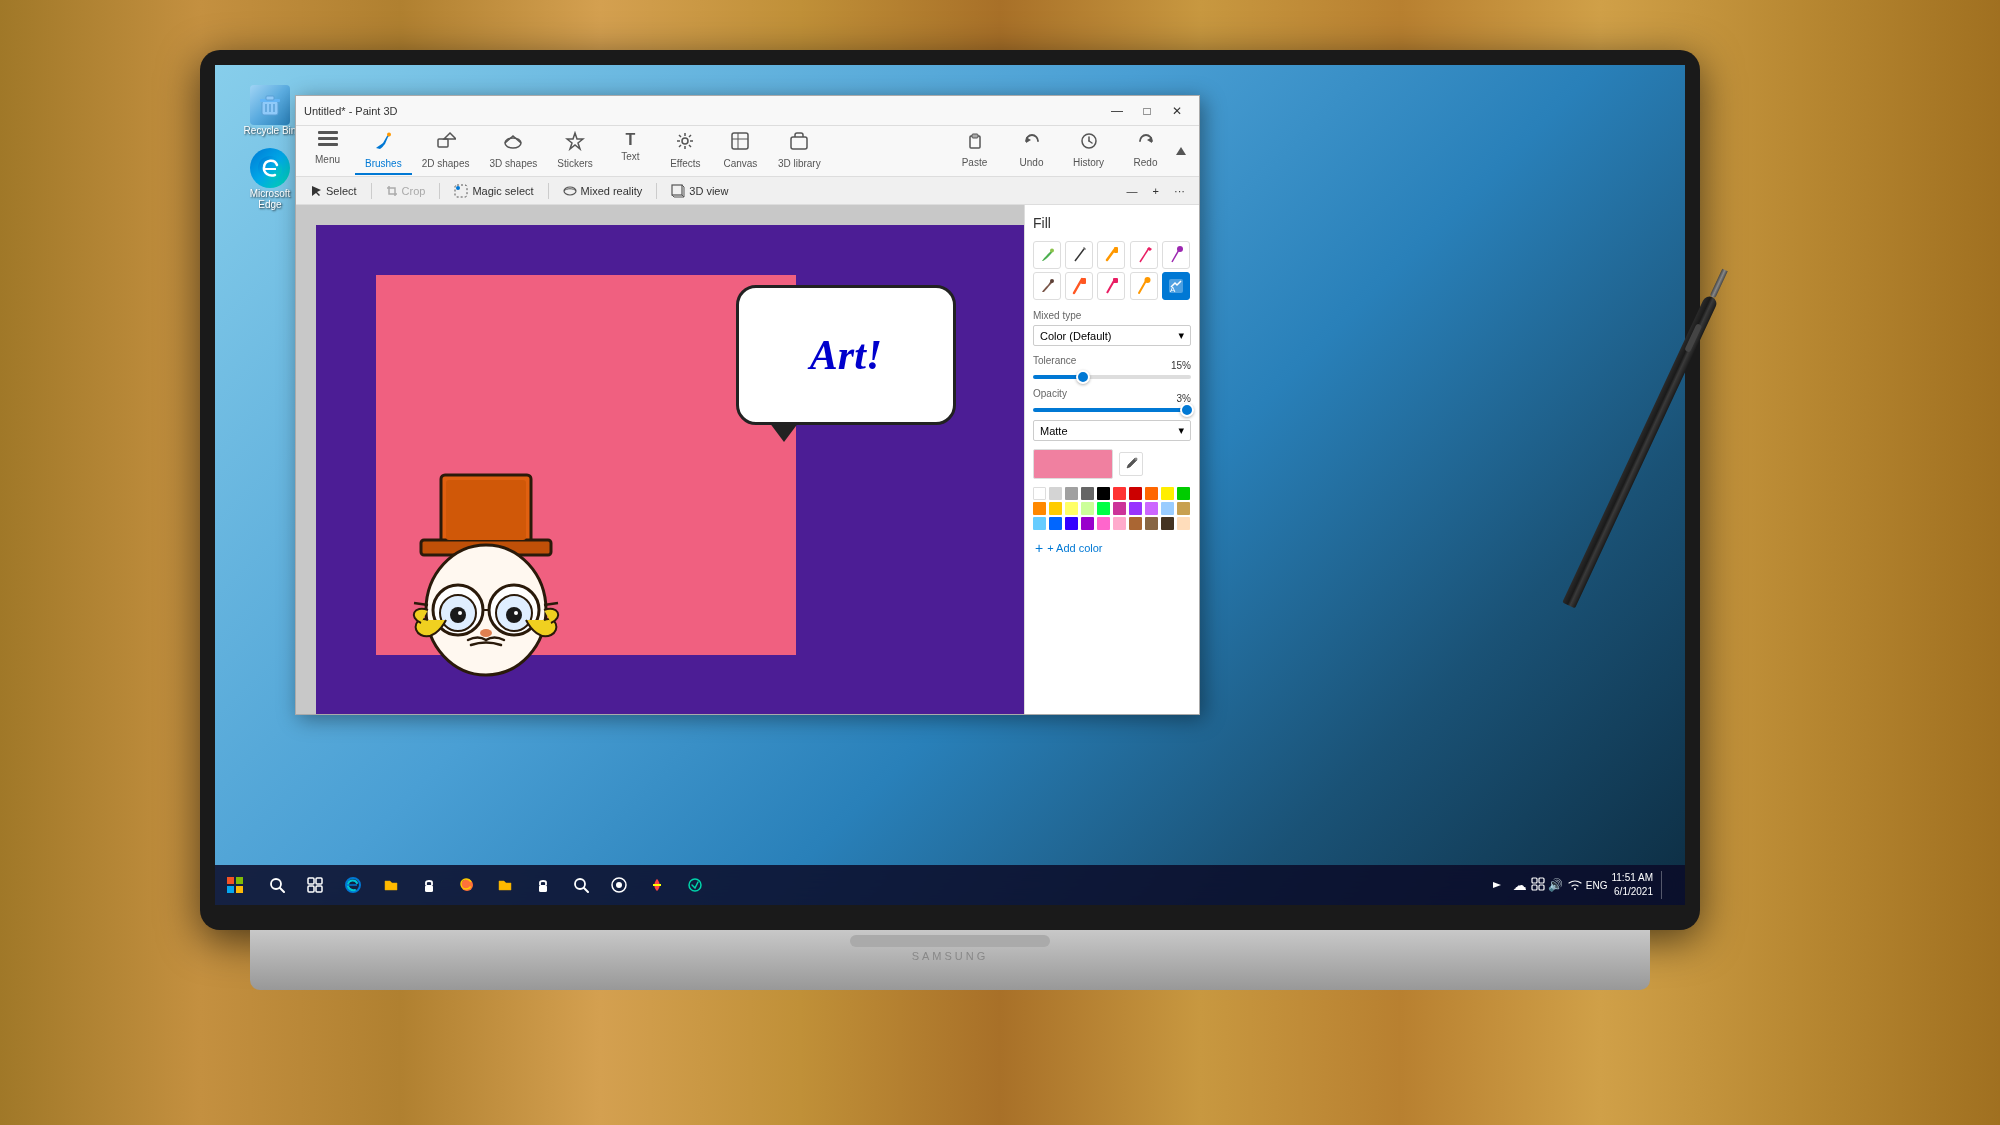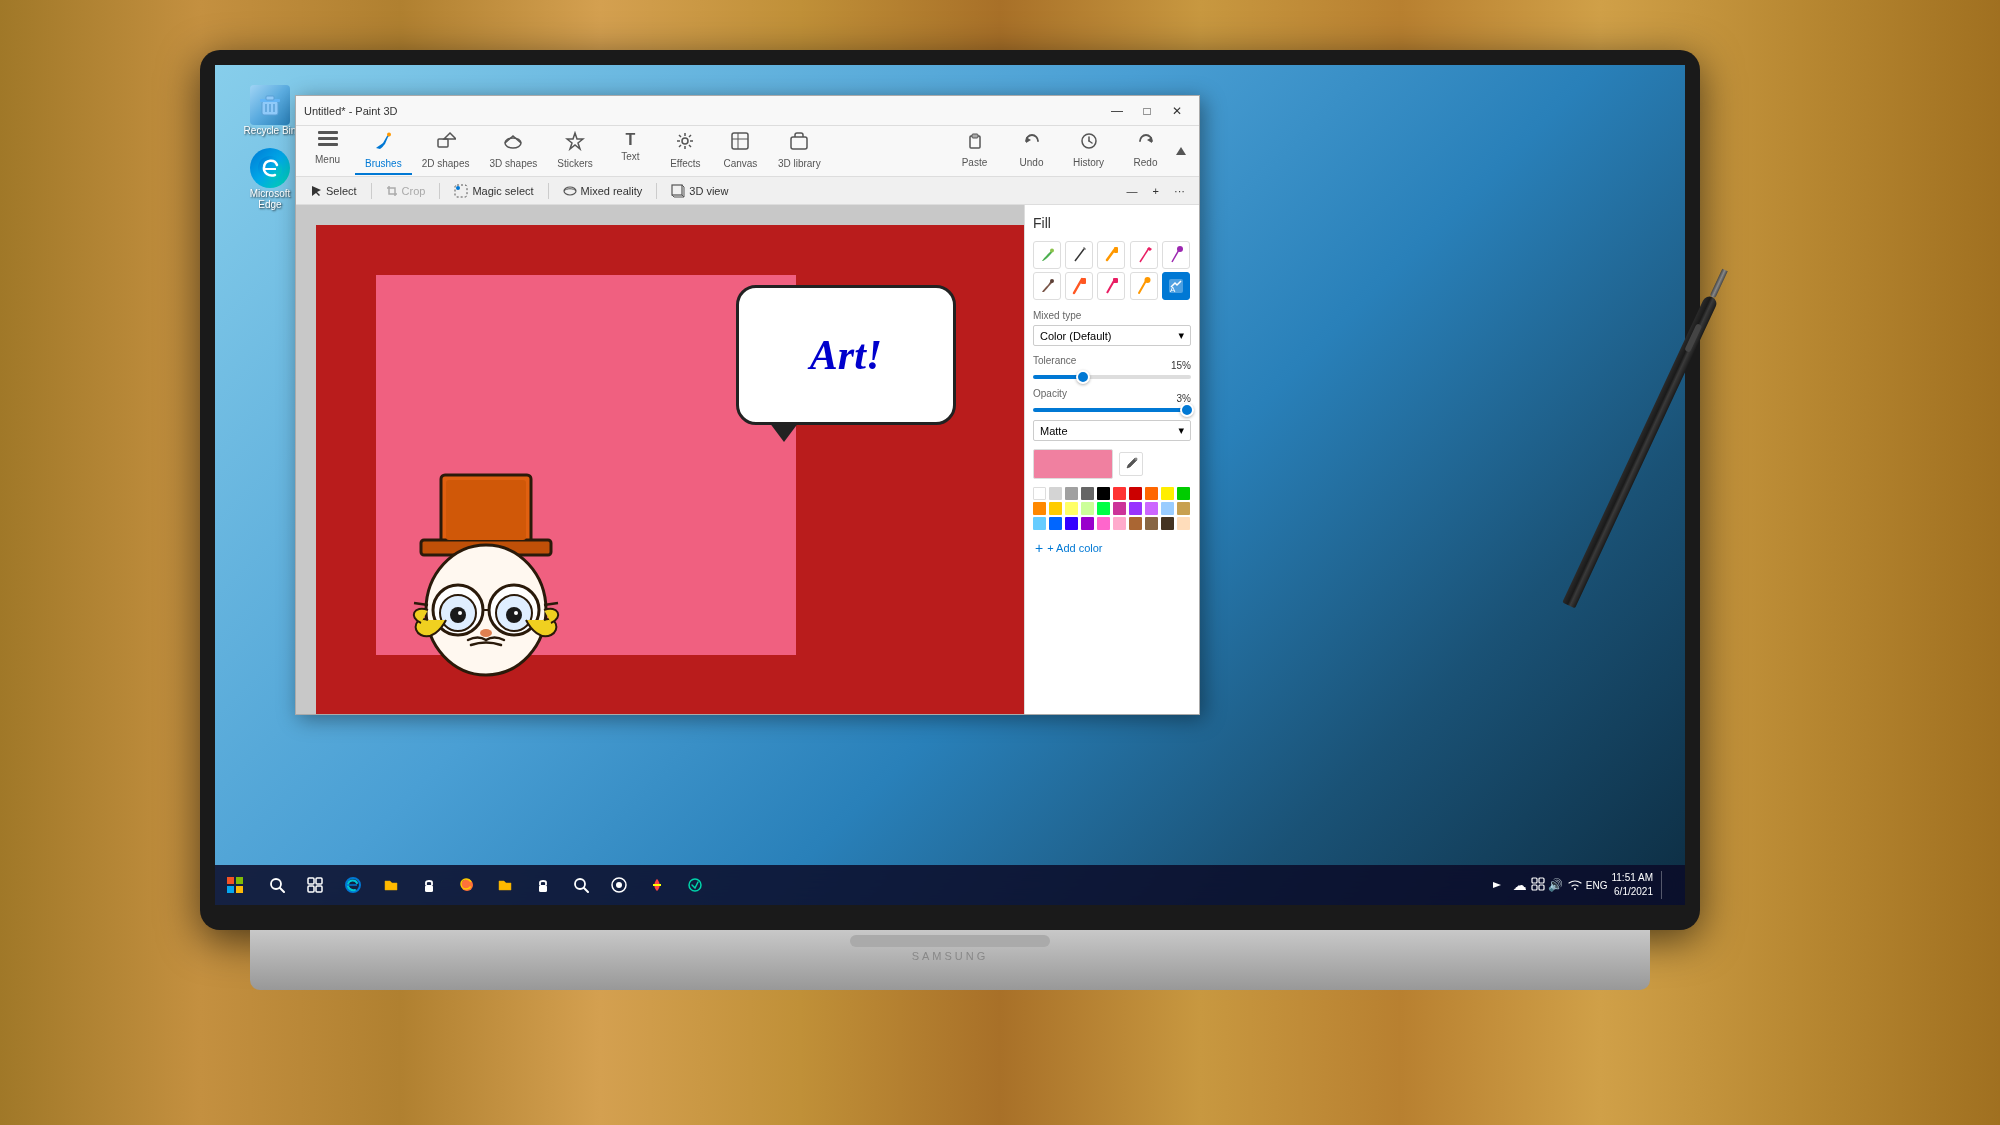--- a/index.html
+++ b/index.html
@@ -246,21 +246,21 @@
       position: relative;
       overflow: hidden;
     }
 
     .canvas-surface {
       position: absolute;
       top: 20px;
       left: 20px;
       width: 756px;
       height: 560px;
-      background: #b91c1c;
+      background: #4c1d95;
     }
 
     
     .artwork {
       position: absolute;
       top: 50px;
       left: 60px;
       width: 580px;
       height: 450px;
     }

